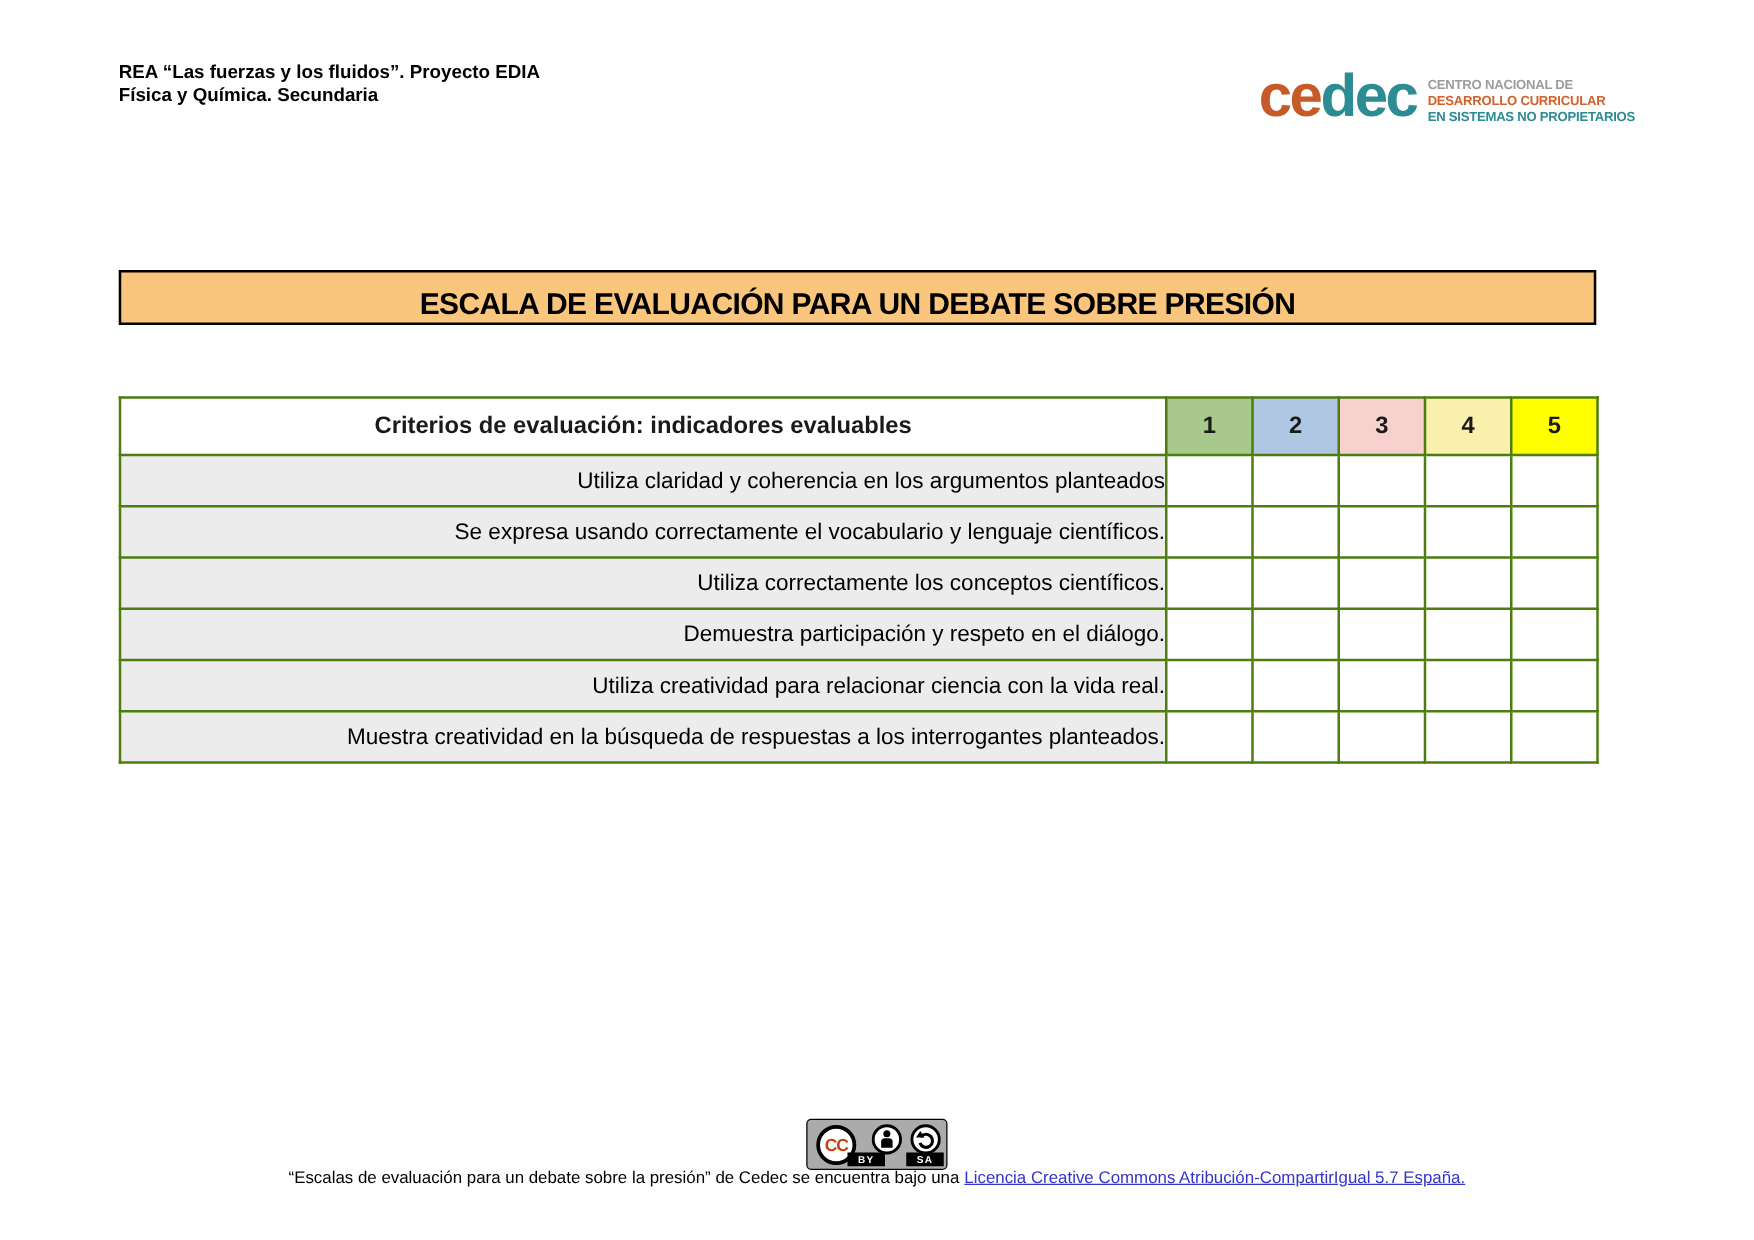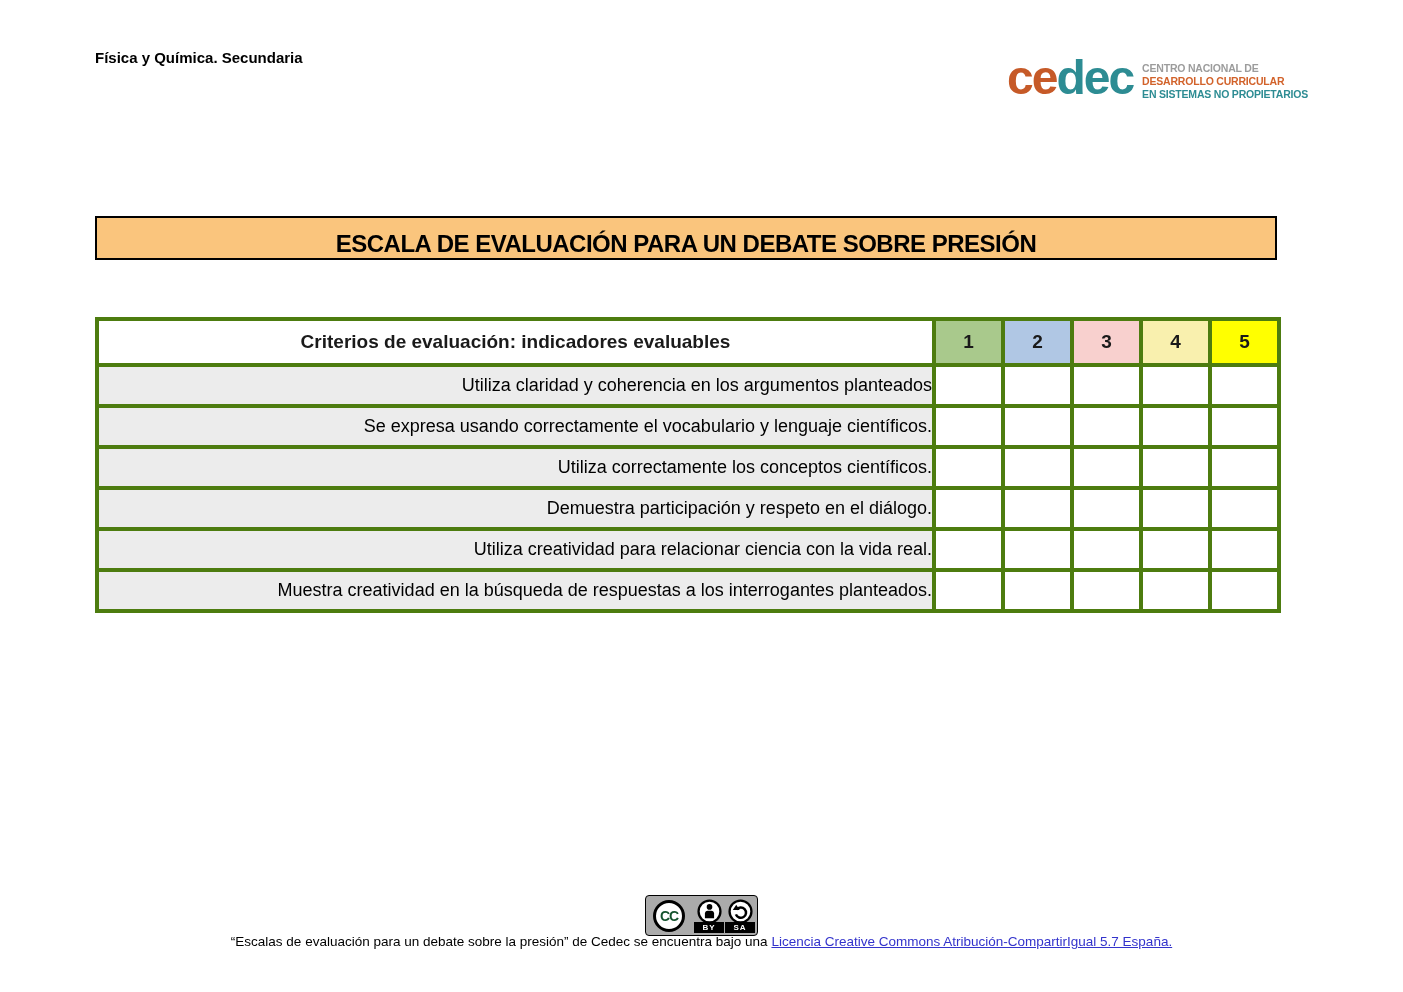--- a/index.html
+++ b/index.html
@@ -25,55 +25,56 @@
     border:2px solid #000;background:#fac57d;display:flex;align-items:flex-end;justify-content:center;
   }
   .title-bar span{font-size:24px;font-weight:bold;letter-spacing:-0.5px;color:#000;}
   
   table.rubric{
     position:absolute;left:95px;top:317px;width:1182px;
     border-collapse:collapse;table-layout:fixed;
   }
   table.rubric col.c-crit{width:837px;}
   table.rubric col.c-score{width:69px;}
-  table.rubric td,table.rubric th{border:4px solid #4d7c0f;box-sizing:border-box;padding:0;}
+  table.rubric td,table.rubric th{border:2px solid #4d7c0f;box-sizing:border-box;padding:0;}
   table.rubric th{height:46px;font-size:19px;font-weight:bold;color:#1a1a1a;text-align:center;background:#fff;}
   table.rubric td{height:41px;}
   td.crit{background:#ececec;font-size:18px;padding-left:8px;text-align:right;color:#000;}
   td.score{background:#ffffff;}
   
   .cc-badge{
     position:absolute;left:645px;top:895px;width:113px;height:41px;box-sizing:border-box;
     background:#ababab;border:1px solid #000;border-radius:4px;
   }
   .cc-circle{
     position:absolute;left:7px;top:4px;width:32px;height:32px;box-sizing:border-box;
     border:3px solid #000;border-radius:50%;background:#fff;
     display:flex;align-items:center;justify-content:center;
-    font-size:14px;font-weight:bold;letter-spacing:-1px;color:#14532d;
+    font-size:14px;font-weight:bold;letter-spacing:-1px;color:#c2410c;
   }
   .by-icon{position:absolute;left:51px;top:3px;}
   .sa-icon{position:absolute;left:82px;top:3px;}
   .badge-strip{
     position:absolute;bottom:2px;width:30px;height:11px;background:#000;color:#fff;
     font-size:8px;font-weight:bold;display:flex;align-items:center;justify-content:center;letter-spacing:1px;
   }
-  .strip-by{left:48px;}
+  .strip-by{left:32px;}
   .strip-sa{left:79px;}
   
   .license-line{
     position:absolute;left:0;top:934px;width:100%;text-align:center;
     font-size:13.5px;color:#000;
   }
   .license-link{color:#3333cc;text-decoration:underline;margin-left:4px;cursor:pointer;}
 </style>
 </head>
 <body>
 
 <div class="doc-header">
+  <div>REA “Las fuerzas y los fluidos”. Proyecto EDIA</div>
   <div>Física y Química. Secundaria</div>
 </div>
 
 <div class="logo">
   <div class="logo-word"><span class="logo-ce">ce</span><span class="logo-dec">dec</span></div>
   <div class="logo-taglines">
     <div class="tag1">CENTRO NACIONAL DE</div>
     <div class="tag2">DESARROLLO CURRICULAR</div>
     <div class="tag3">EN SISTEMAS NO PROPIETARIOS</div>
   </div>

